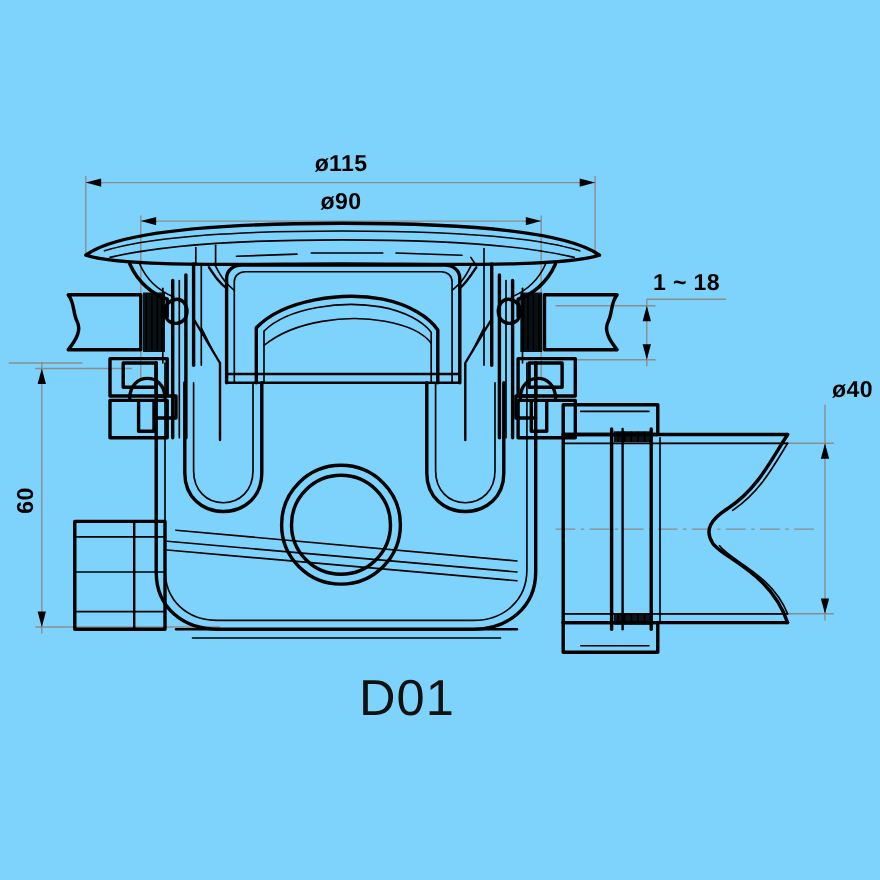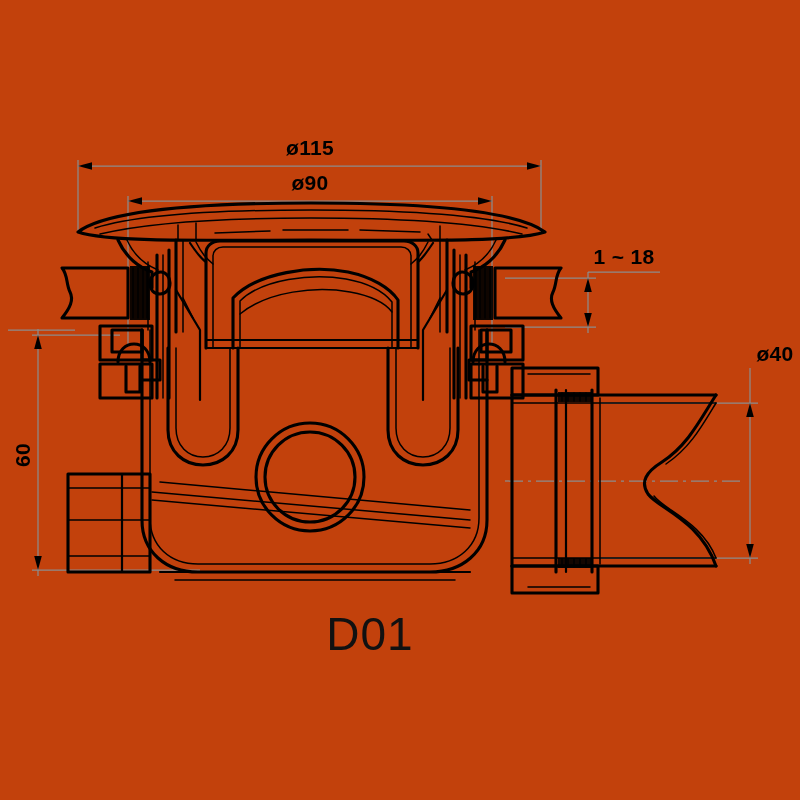--- a/index.html
+++ b/index.html
@@ -1,19 +1,19 @@
 <!DOCTYPE html>
 <html><head>
 <meta charset="utf-8">
 <title>D01 Technical Drawing</title>
 <style>
   html,body{margin:0;padding:0;background:#ffffff;}
   body{width:800px;height:800px;overflow:hidden;
        font-family:"Liberation Sans","DejaVu Sans",sans-serif;}
-  #sheet{position:relative;width:800px;height:800px;background:#c2410c;}
+  #sheet{position:relative;width:800px;height:800px;background:#7dd3fc;}
   svg{display:block;}
   .obj{fill:none;stroke:#000;stroke-width:3.1;stroke-linecap:round;stroke-linejoin:round;}
   .obj-m{fill:none;stroke:#000;stroke-width:2.2;stroke-linecap:round;stroke-linejoin:round;}
   .obj-t{fill:none;stroke:#000;stroke-width:1.5;stroke-linecap:round;stroke-linejoin:round;}
   .obj-f{fill:#000;stroke:none;}
   .dim{fill:none;stroke:#8c8c8c;stroke-width:1.25;}
   .dimc{fill:none;stroke:#8c8c8c;stroke-width:1.25;stroke-dasharray:18 5 3 5;}
   .arrow{fill:#000;stroke:none;}
   .dtxt{font-family:"Liberation Sans","DejaVu Sans",sans-serif;
         font-size:21px;font-weight:700;fill:#000;letter-spacing:.3px;}

